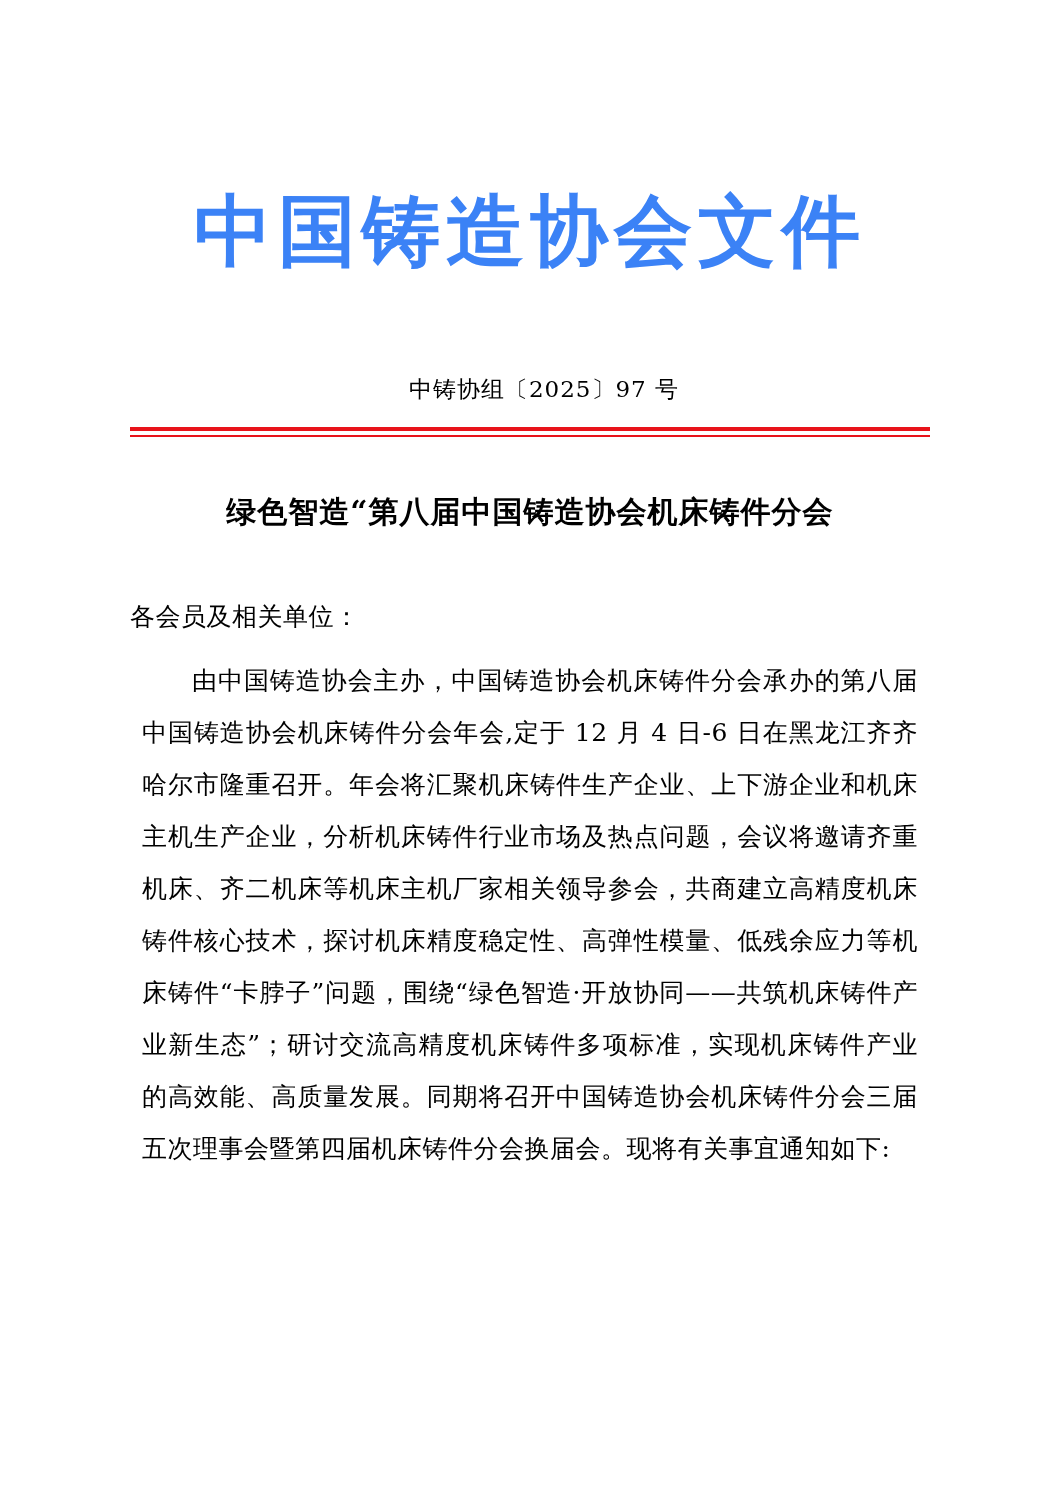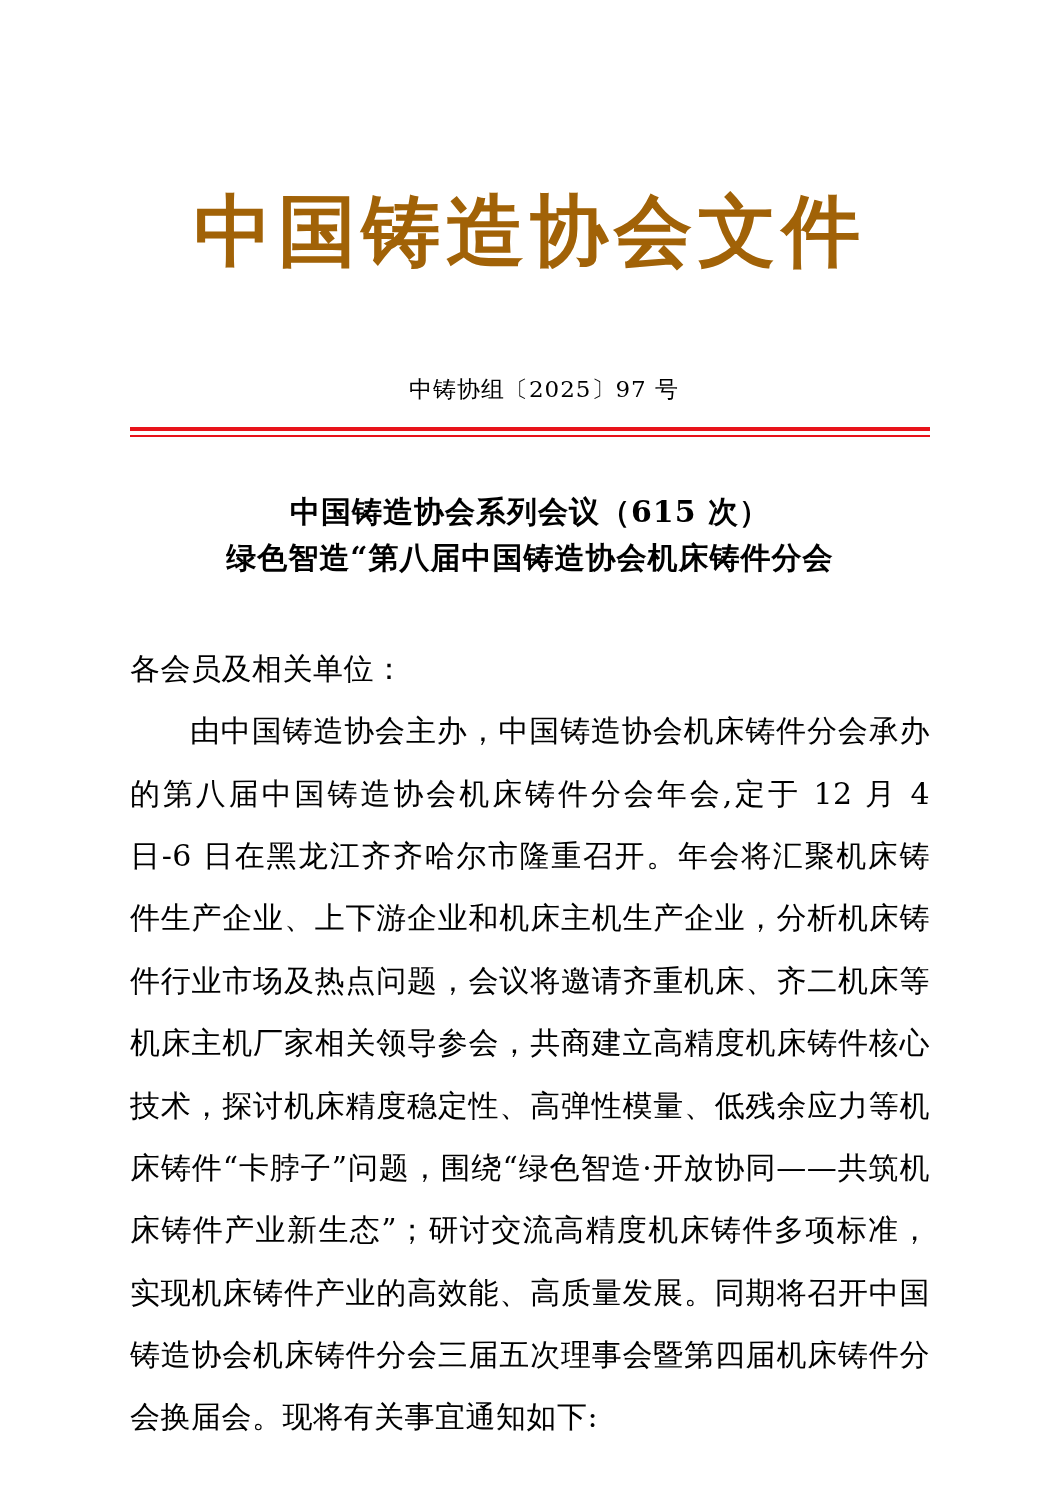--- a/index.html
+++ b/index.html
@@ -19,21 +19,21 @@
     width: 1060px;
     height: 1500px;
     box-sizing: border-box;
     padding: 0;
     position: relative;
     background: #fff;
   }
   .masthead {
     text-align: center;
     margin-top: 188px;
-    color: #a16207;
+    color: #3b82f6;
     font-size: 78px;
     font-weight: bold;
     letter-spacing: 6px;
     font-family: "DejaVu Serif", "Liberation Serif", serif;
     line-height: 1.1;
   }
   .doc-number {
     text-align: center;
     margin-top: 100px;
     font-size: 23px;
@@ -64,50 +64,49 @@
     font-weight: bold;
     line-height: 1.55;
     letter-spacing: 1px;
   }
   .title-line {
     display: block;
   }
   .body-block {
     margin: 56px auto 0 auto;
     width: 800px;
-    font-size: 30px;
+    font-size: 25px;
     line-height: 2.08;
     letter-spacing: 0.5px;
     text-align: justify;
   }
   .salutation {
     margin: 0 0 0 0;
   }
   .para {
-    margin: 0;
+    margin: 12px;
     text-indent: 2em;
     text-align: justify;
   }
 </style>
 </head>
 <body>
 
 <div class="page">
 
   <div class="masthead">中国铸造协会文件</div>
 
   <div class="doc-number">中铸协组〔2025〕97 号</div>
 
   <div class="red-rules">
     <div class="rule-thick"></div>
     <div class="rule-thin"></div>
   </div>
 
   <div class="title-block">
-    <span class="title-line">中国铸造协会系列会议（615 次）</span>
     <span class="title-line">绿色智造“第八届中国铸造协会机床铸件分会</span>
   </div>
 
   <div class="body-block">
     <p class="salutation">各会员及相关单位：</p>
     <p class="para">由中国铸造协会主办，中国铸造协会机床铸件分会承办的第八届中国铸造协会机床铸件分会年会,定于 12 月 4 日-6 日在黑龙江齐齐哈尔市隆重召开。年会将汇聚机床铸件生产企业、上下游企业和机床主机生产企业，分析机床铸件行业市场及热点问题，会议将邀请齐重机床、齐二机床等机床主机厂家相关领导参会，共商建立高精度机床铸件核心技术，探讨机床精度稳定性、高弹性模量、低残余应力等机床铸件“卡脖子”问题，围绕“绿色智造·开放协同——共筑机床铸件产业新生态”；研讨交流高精度机床铸件多项标准，实现机床铸件产业的高效能、高质量发展。同期将召开中国铸造协会机床铸件分会三届五次理事会暨第四届机床铸件分会换届会。现将有关事宜通知如下:</p>
   </div>
 
 </div>
 

